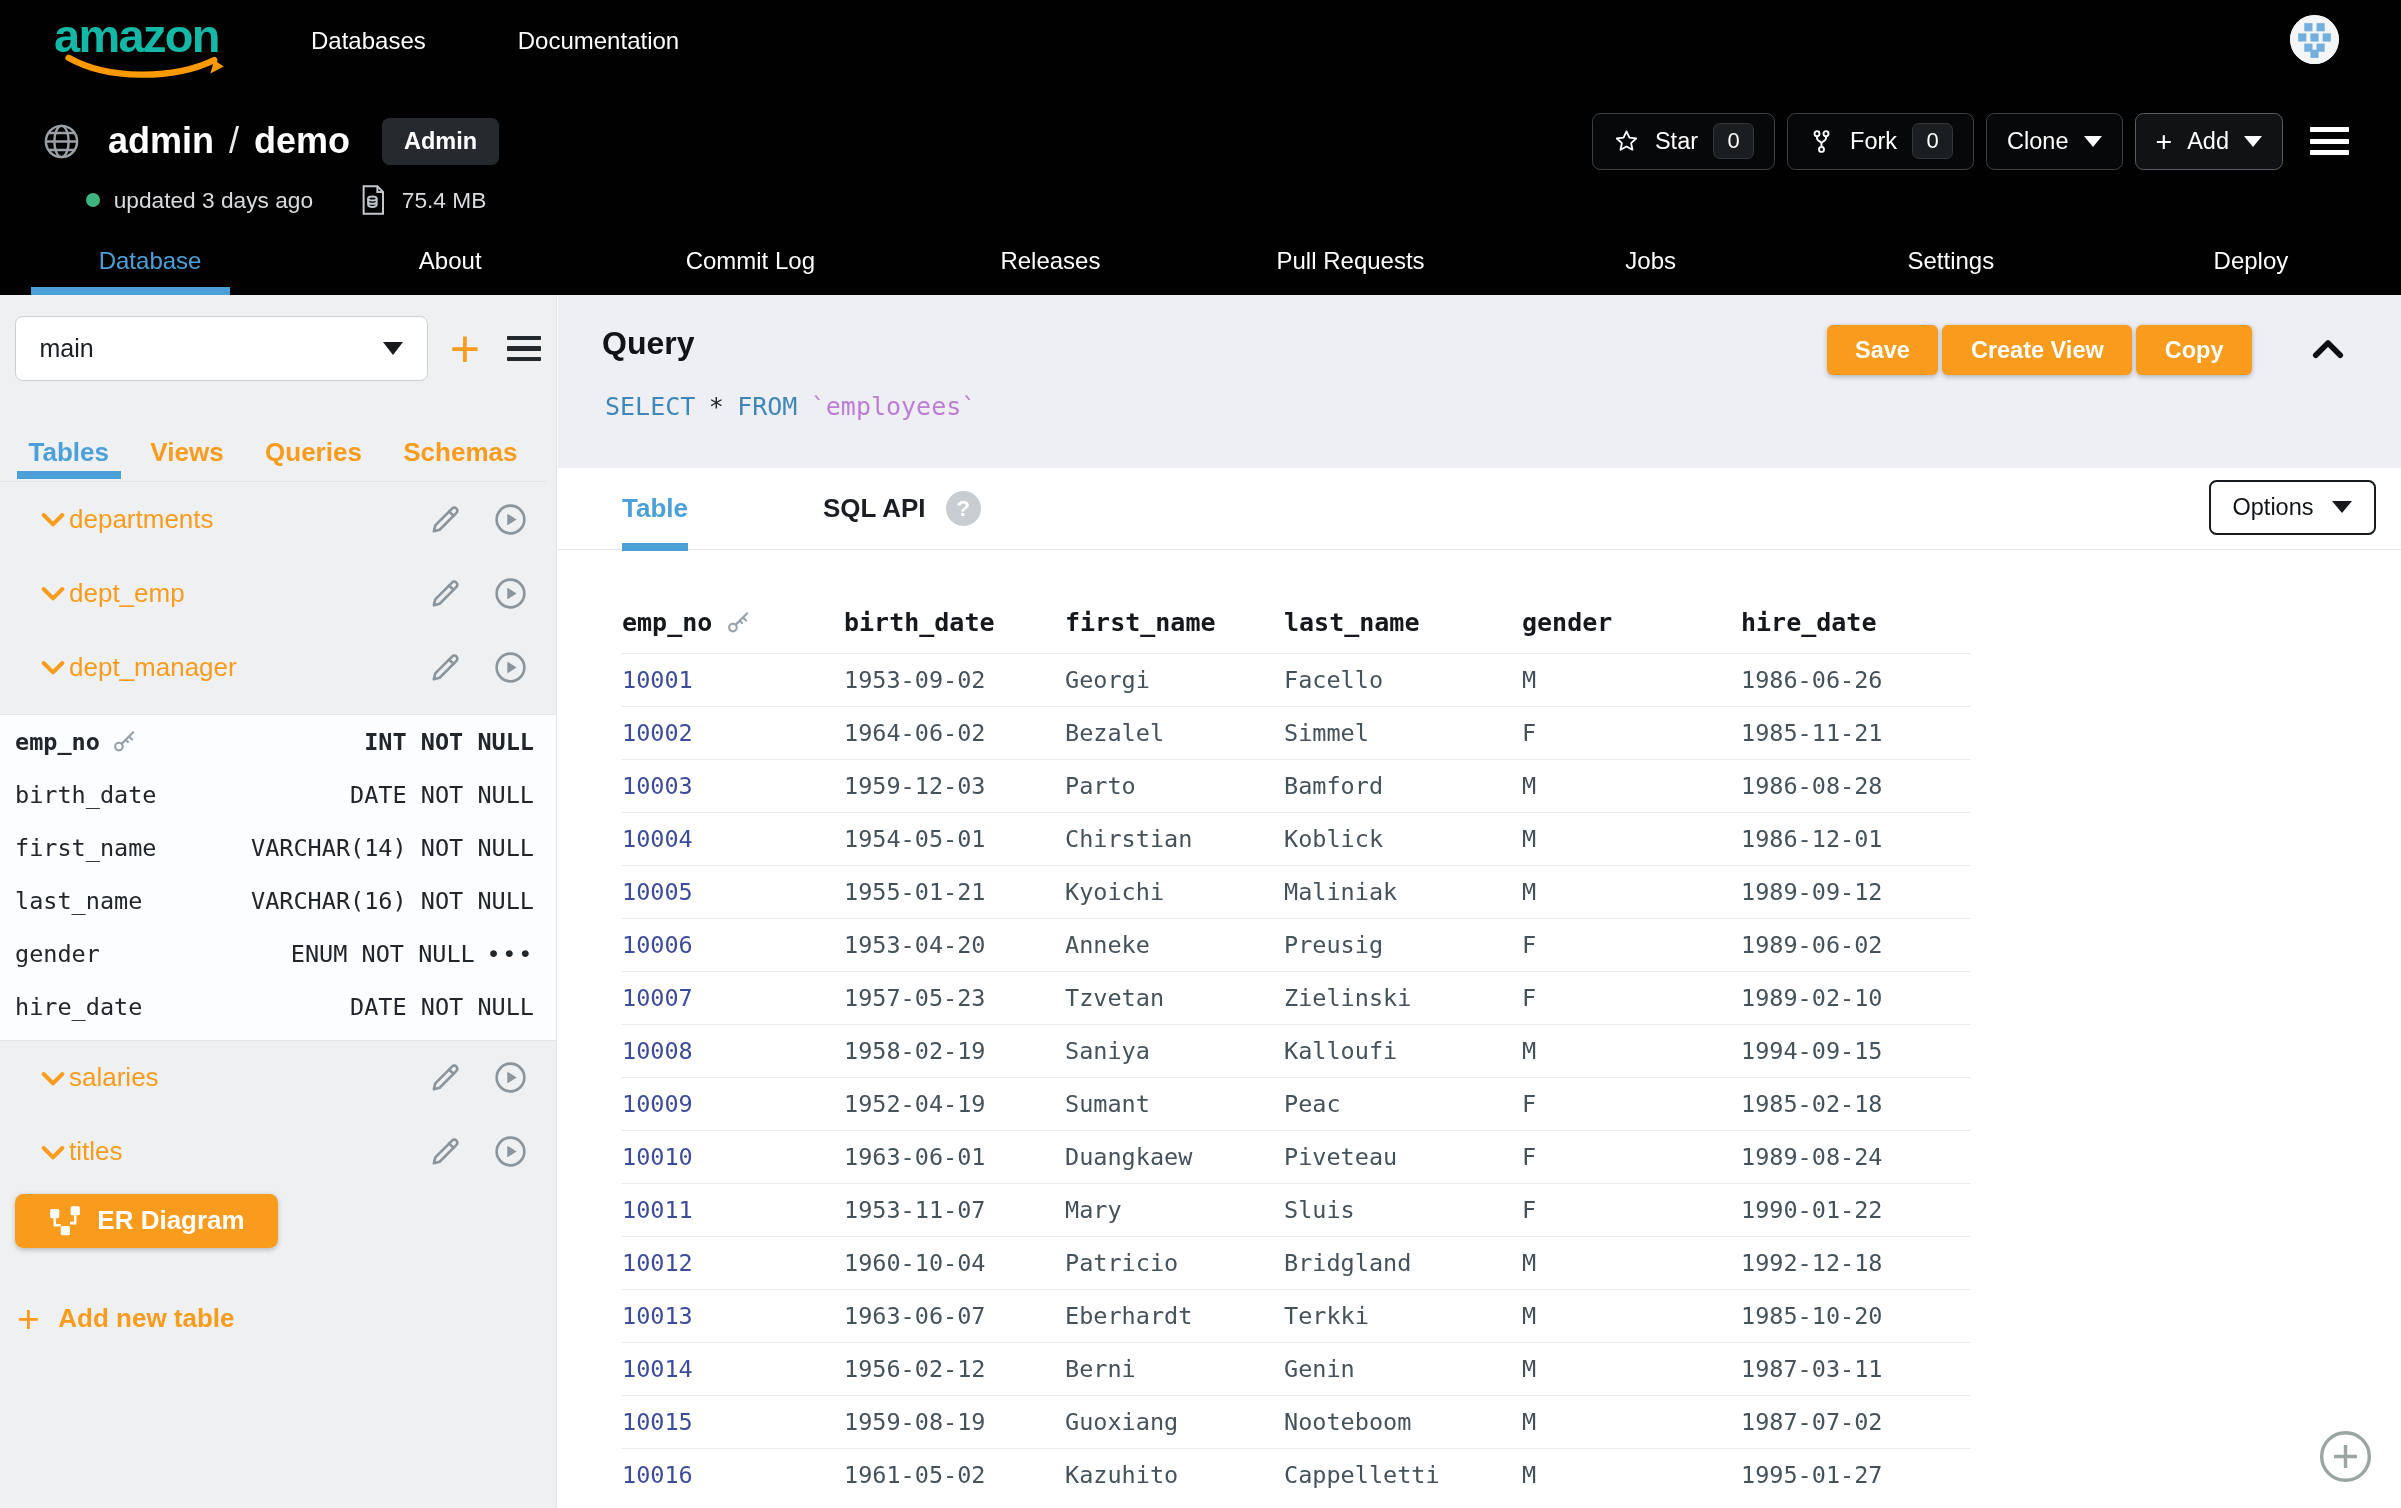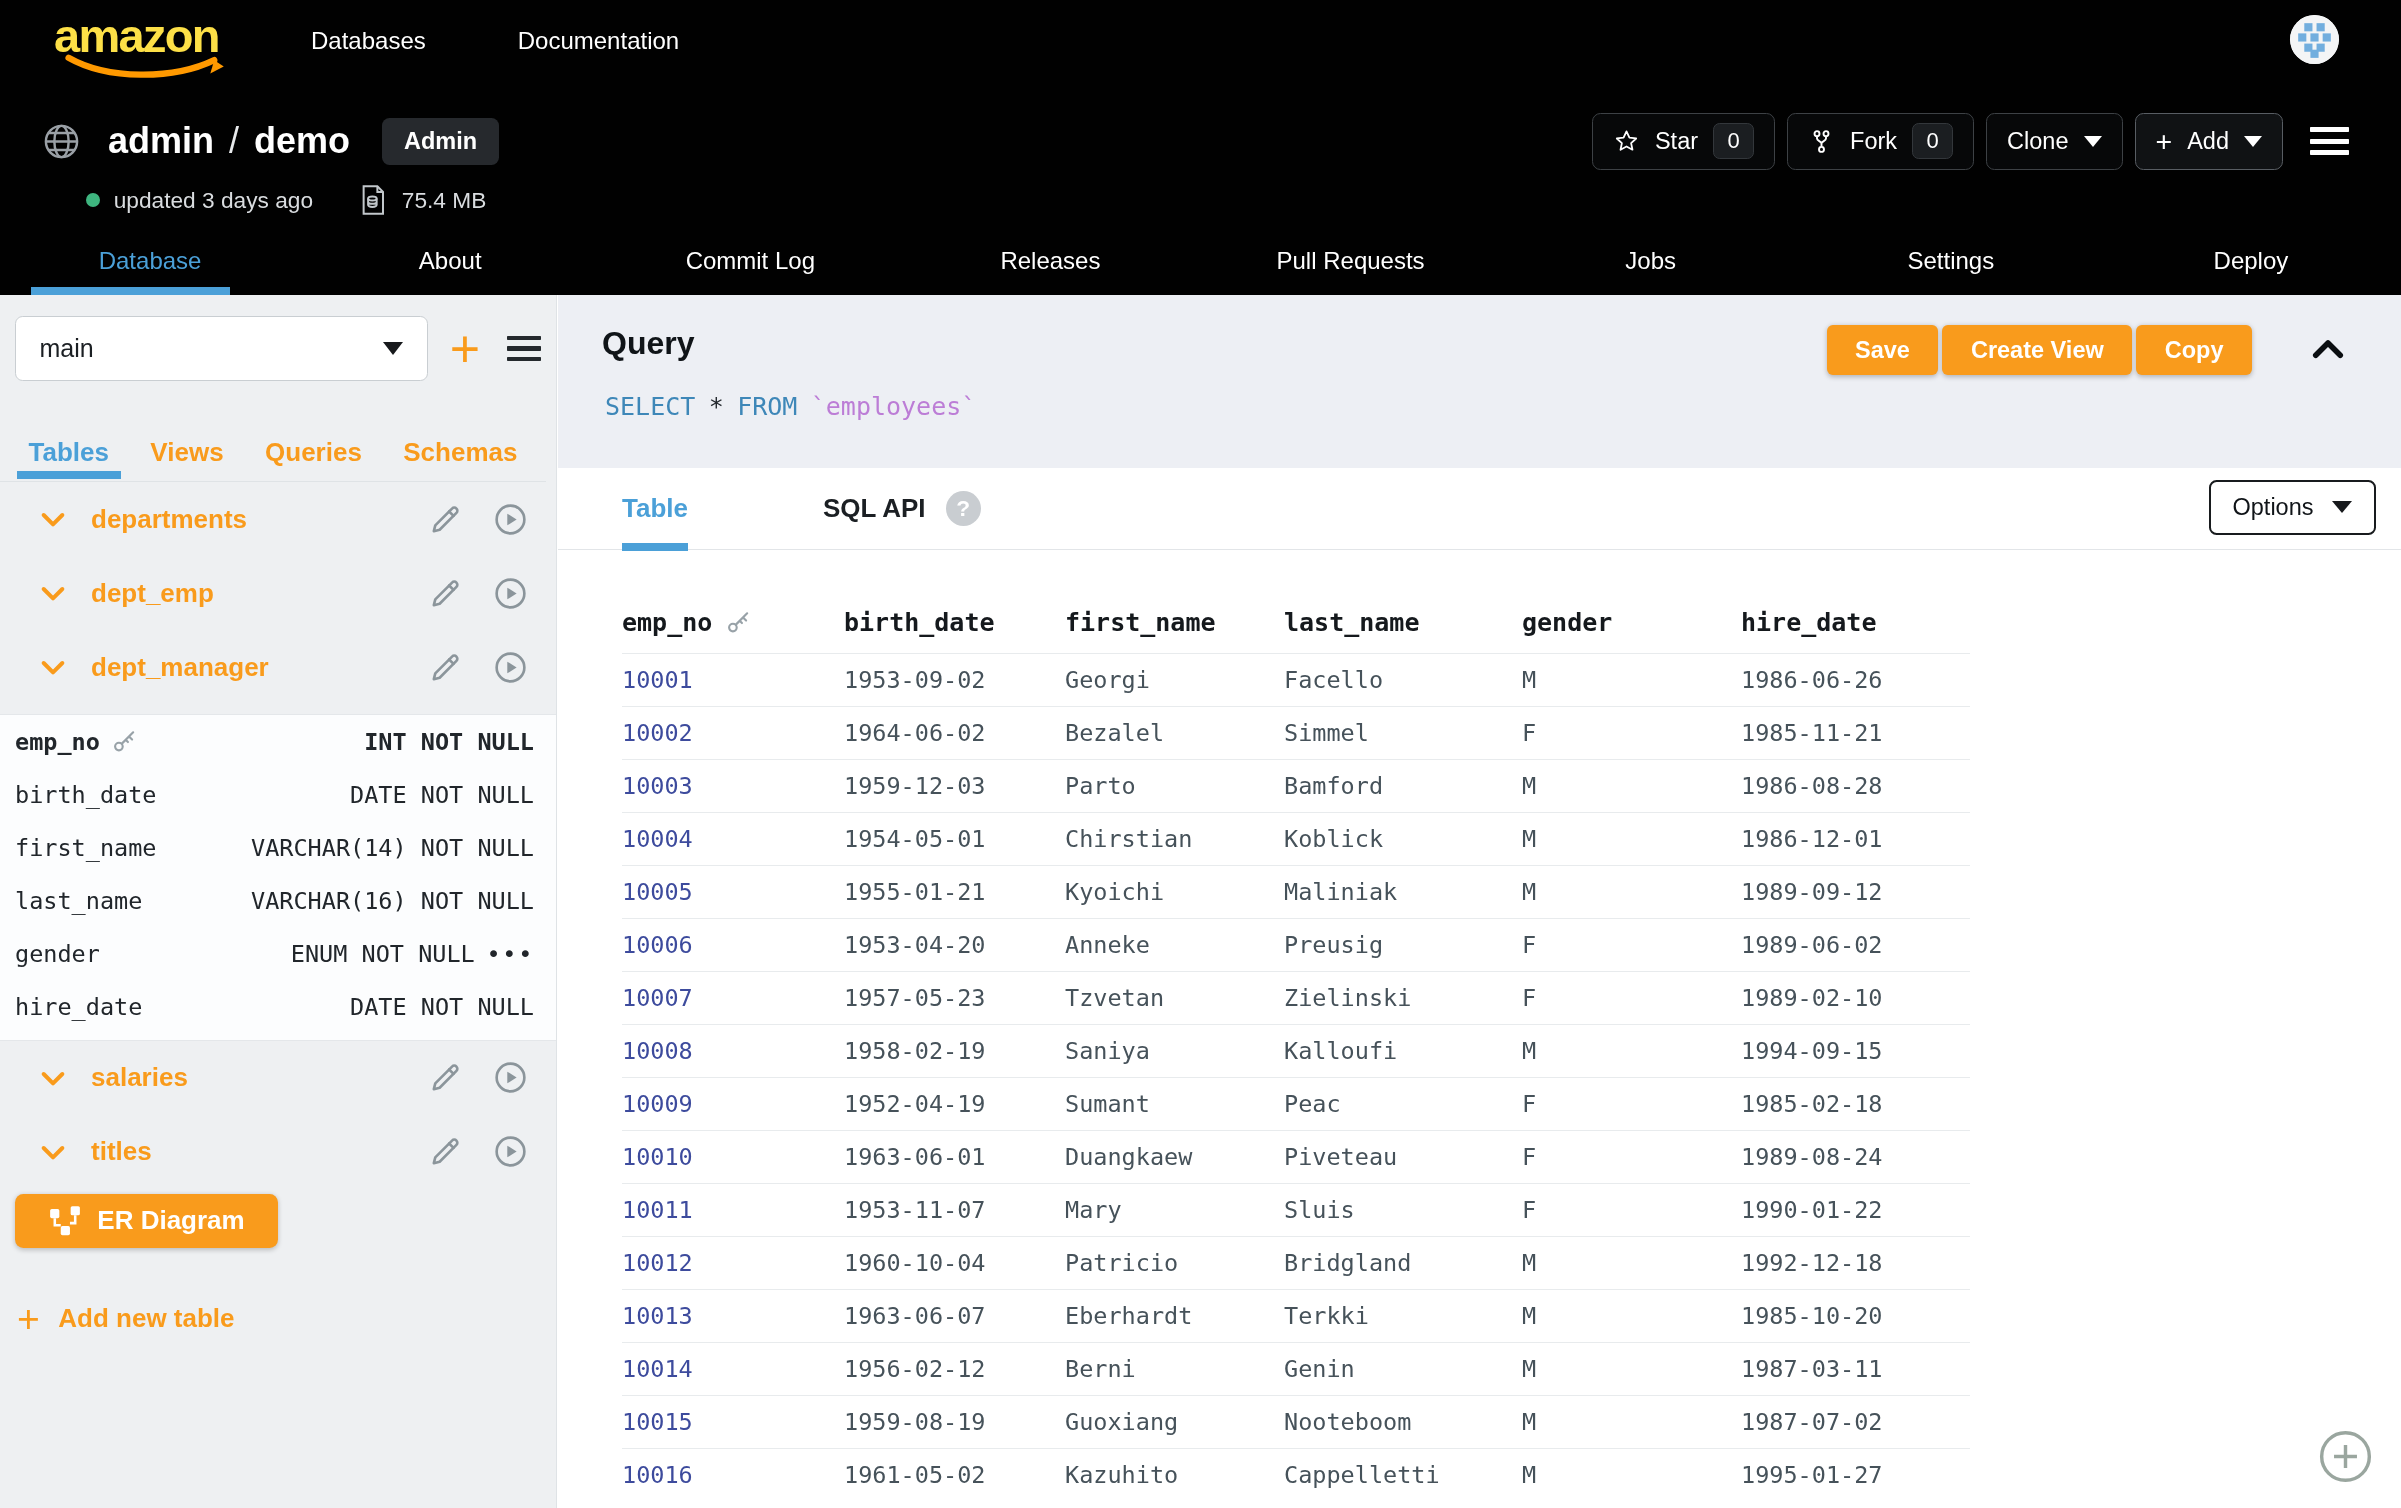--- a/index.html
+++ b/index.html
@@ -8,21 +8,21 @@
     background:#ffffff;font-family:"Liberation Sans",sans-serif;
     -webkit-user-select:none;
   }
   .flex-spacer{flex:1;}
   svg{display:block;}
 
   
   .header{position:absolute;top:0;left:0;width:2401px;height:295px;background:#010101;color:#fff;}
   .nav-row{position:absolute;top:0;left:0;right:0;height:81px;display:flex;align-items:center;}
   .logo{margin-left:54px;position:relative;width:176px;height:70px;cursor:pointer;}
-  .logo-text{font-size:47px;font-weight:700;letter-spacing:-1.7px;color:#fde047;line-height:59px;}
+  .logo-text{font-size:47px;font-weight:700;letter-spacing:-1.7px;color:#14b8a6;line-height:59px;}
   .logo-swoosh{position:absolute;left:6.7px;top:47px;width:164px;height:28.5px;}
   .nav-links{display:flex;gap:92px;margin-left:81px;}
   .nav-link{font-size:24px;color:#fff;cursor:pointer;}
   .avatar{position:absolute;top:15px;right:62px;width:49px;height:49px;border-radius:50%;overflow:hidden;background:#f4f5f6;cursor:pointer;}
   .avatar svg{width:49px;height:49px;}
 
   .repo-row{position:absolute;top:106px;left:42px;right:47px;height:70px;display:flex;align-items:center;}
   .globe{width:39px;height:39px;}
   .repo-title{margin-left:27px;font-size:36px;font-weight:700;color:#fff;display:flex;gap:15px;align-items:center;}
   .repo-sep{color:#e8eaec;font-weight:400;}
@@ -59,21 +59,21 @@
   .side-tabs{position:absolute;top:128px;left:0;right:10px;height:59px;padding:0 28.5px;display:flex;justify-content:space-between;
     align-items:center;border-bottom:0.8px solid #dfe3e6;box-sizing:border-box;}
   .side-tab{font-size:26px;font-weight:700;color:#f99b1c;position:relative;cursor:pointer;}
   .side-tab.active{color:#4ba0d8;}
   .side-tab.active::after{content:"";position:absolute;left:-11.7px;right:-11.7px;bottom:-11px;height:7.6px;background:#4ba0d8;}
 
   .table-list{position:absolute;top:187px;left:0;right:0;}
   .tbl-item{height:74px;display:flex;align-items:center;padding:0 28.5px 0 37px;cursor:pointer;}
   .chev{width:32px;height:32px;}
   .chev svg{width:32px;height:32px;}
-  .tbl-name{margin-left:22px;font-size:26px;font-weight:700;color:#f99b1c;}
+  .tbl-name{font-size:26px;font-weight:400;color:#f99b1c;}
   .icon-btn{width:35px;height:35px;margin-left:30px;cursor:pointer;}
   .icon-btn svg{width:35px;height:35px;}
 
   .expanded{margin-top:10px;background:#fcfdfe;border-top:0.8px solid #e4e7ea;border-bottom:0.8px solid #e4e7ea;padding-bottom:6.7px;}
   .exp-header{height:77px;display:flex;align-items:center;padding:0 28.5px 0 37px;cursor:pointer;}
   .viewing{margin-left:28.5px;font-size:25px;font-weight:700;color:#4ba0d8;cursor:pointer;}
   .col-row{height:53px;display:flex;align-items:center;padding:0 22px 0 15px;
     font-family:"DejaVu Sans Mono",monospace;font-size:23.5px;color:#21262b;}
   .col-row.pk{font-weight:700;}
   .col-row .key{width:28.5px;height:28.5px;margin-left:10px;}

